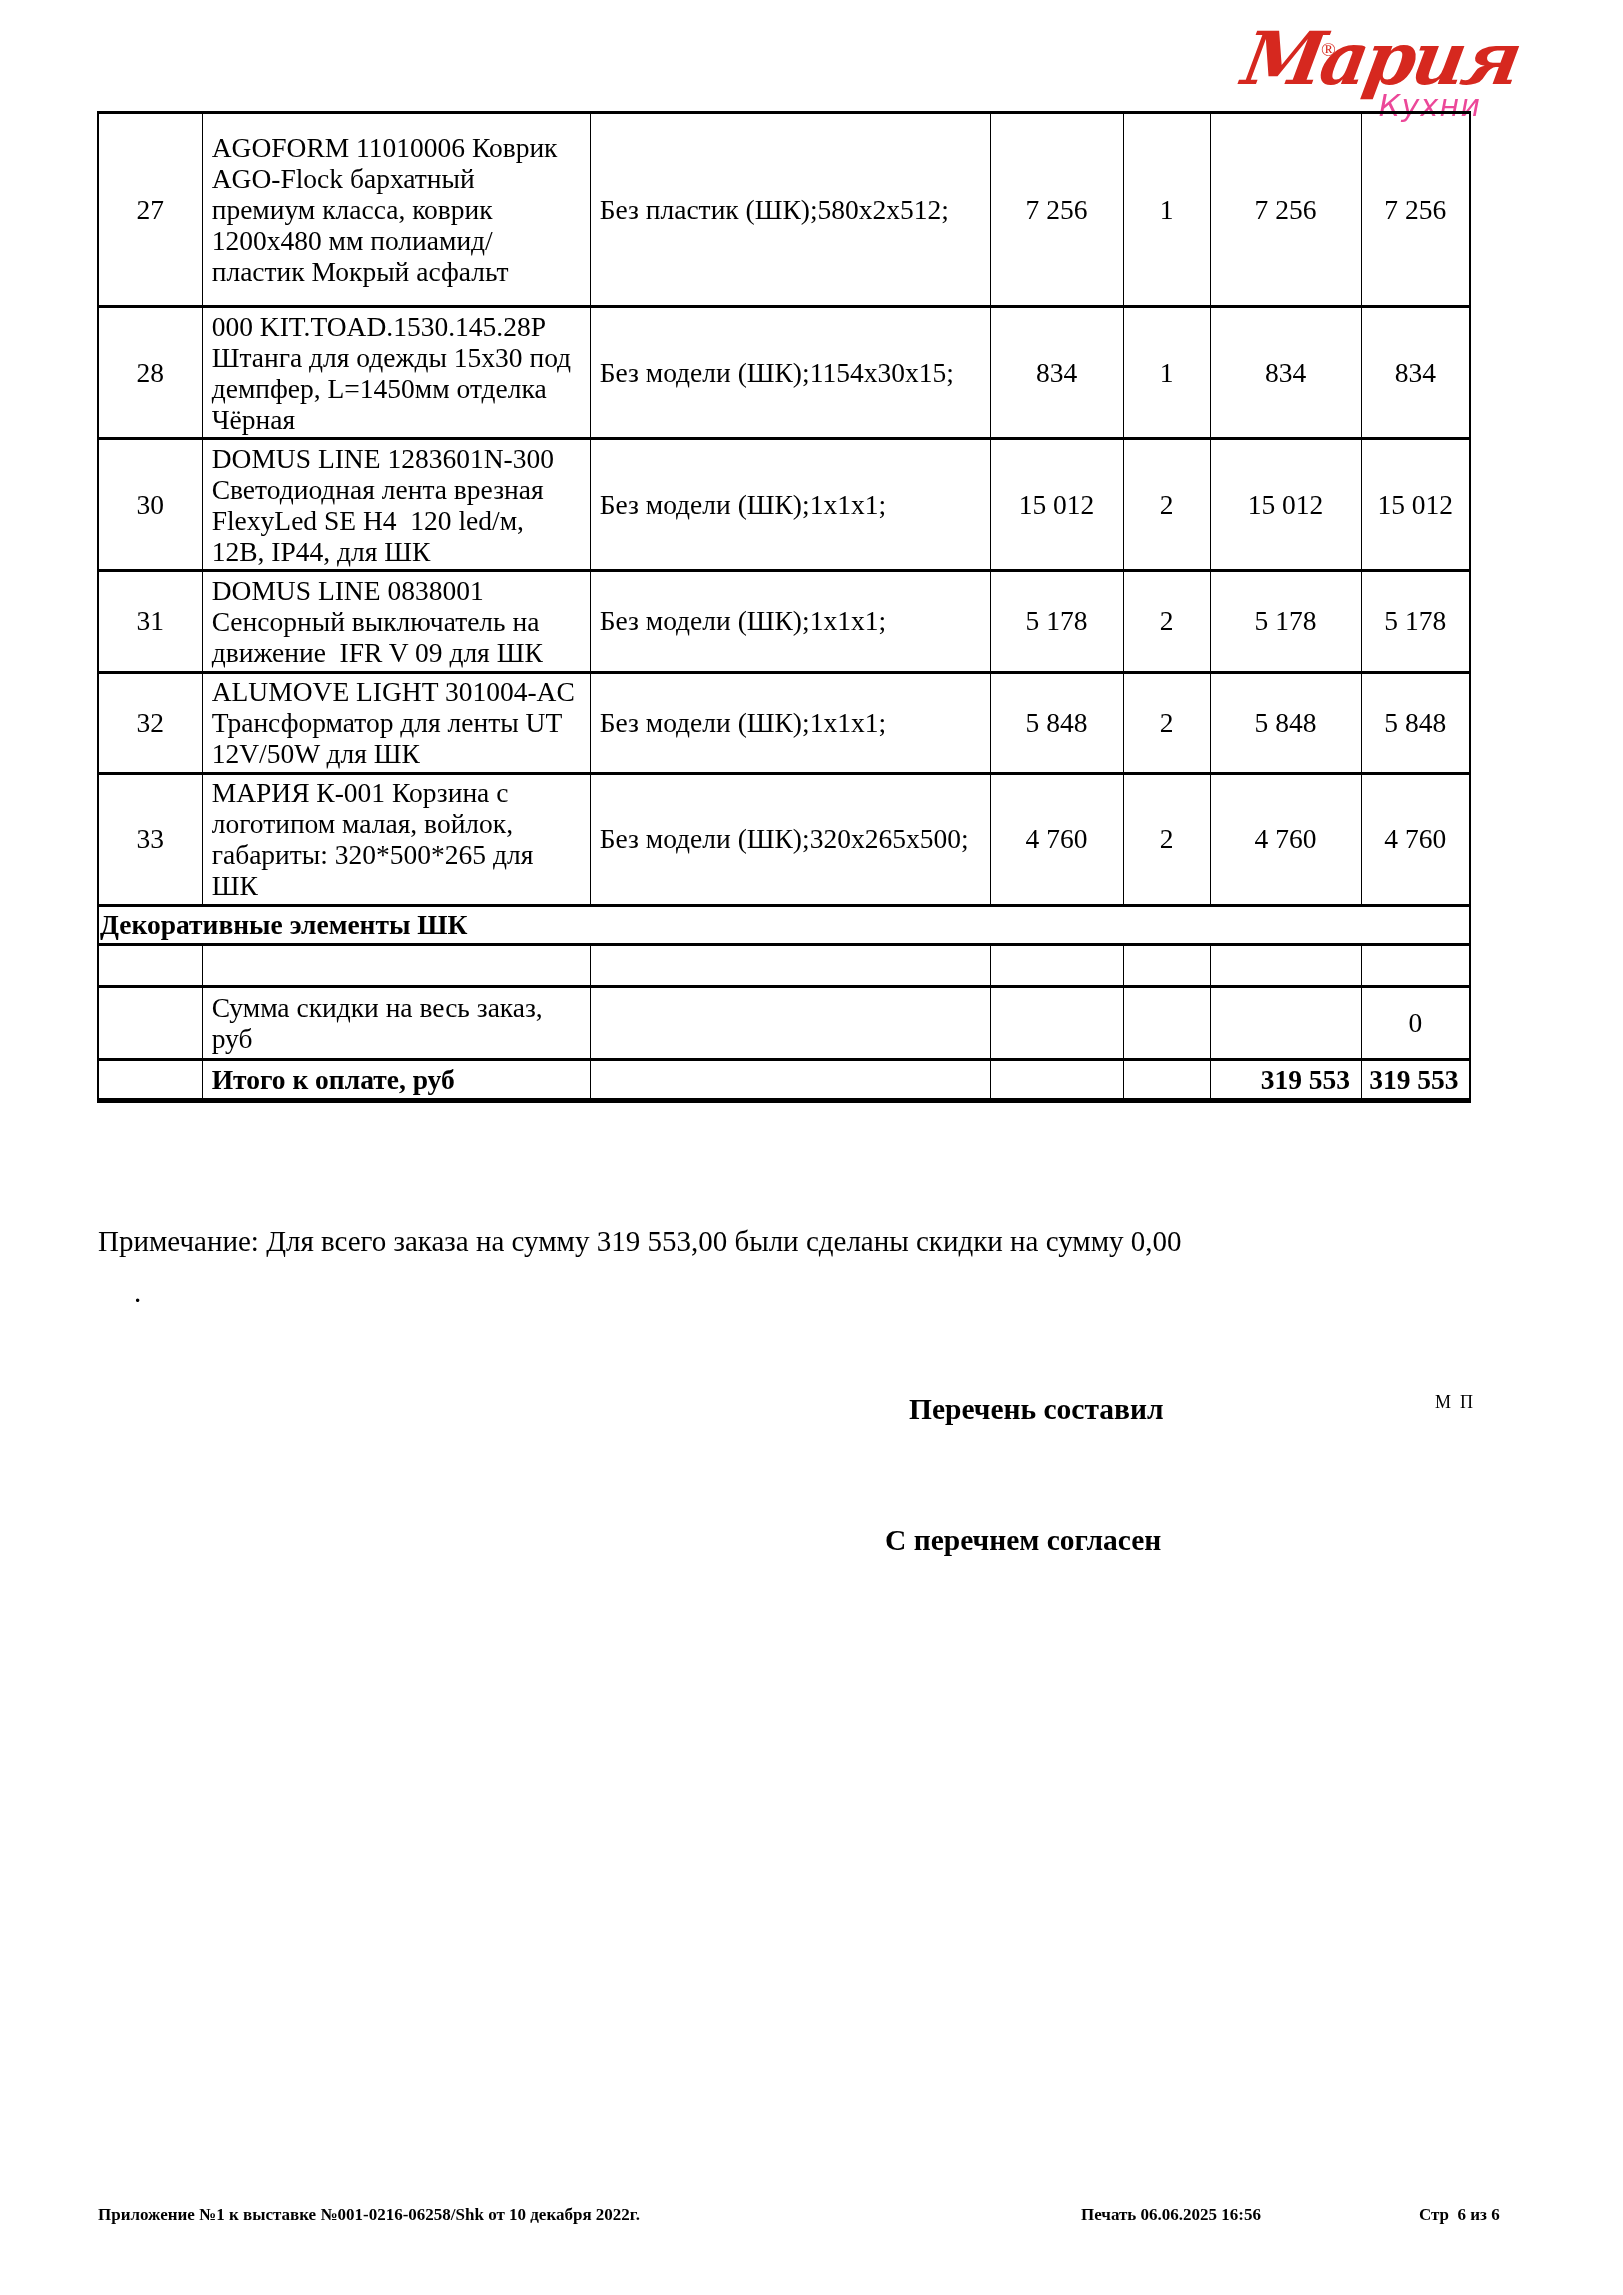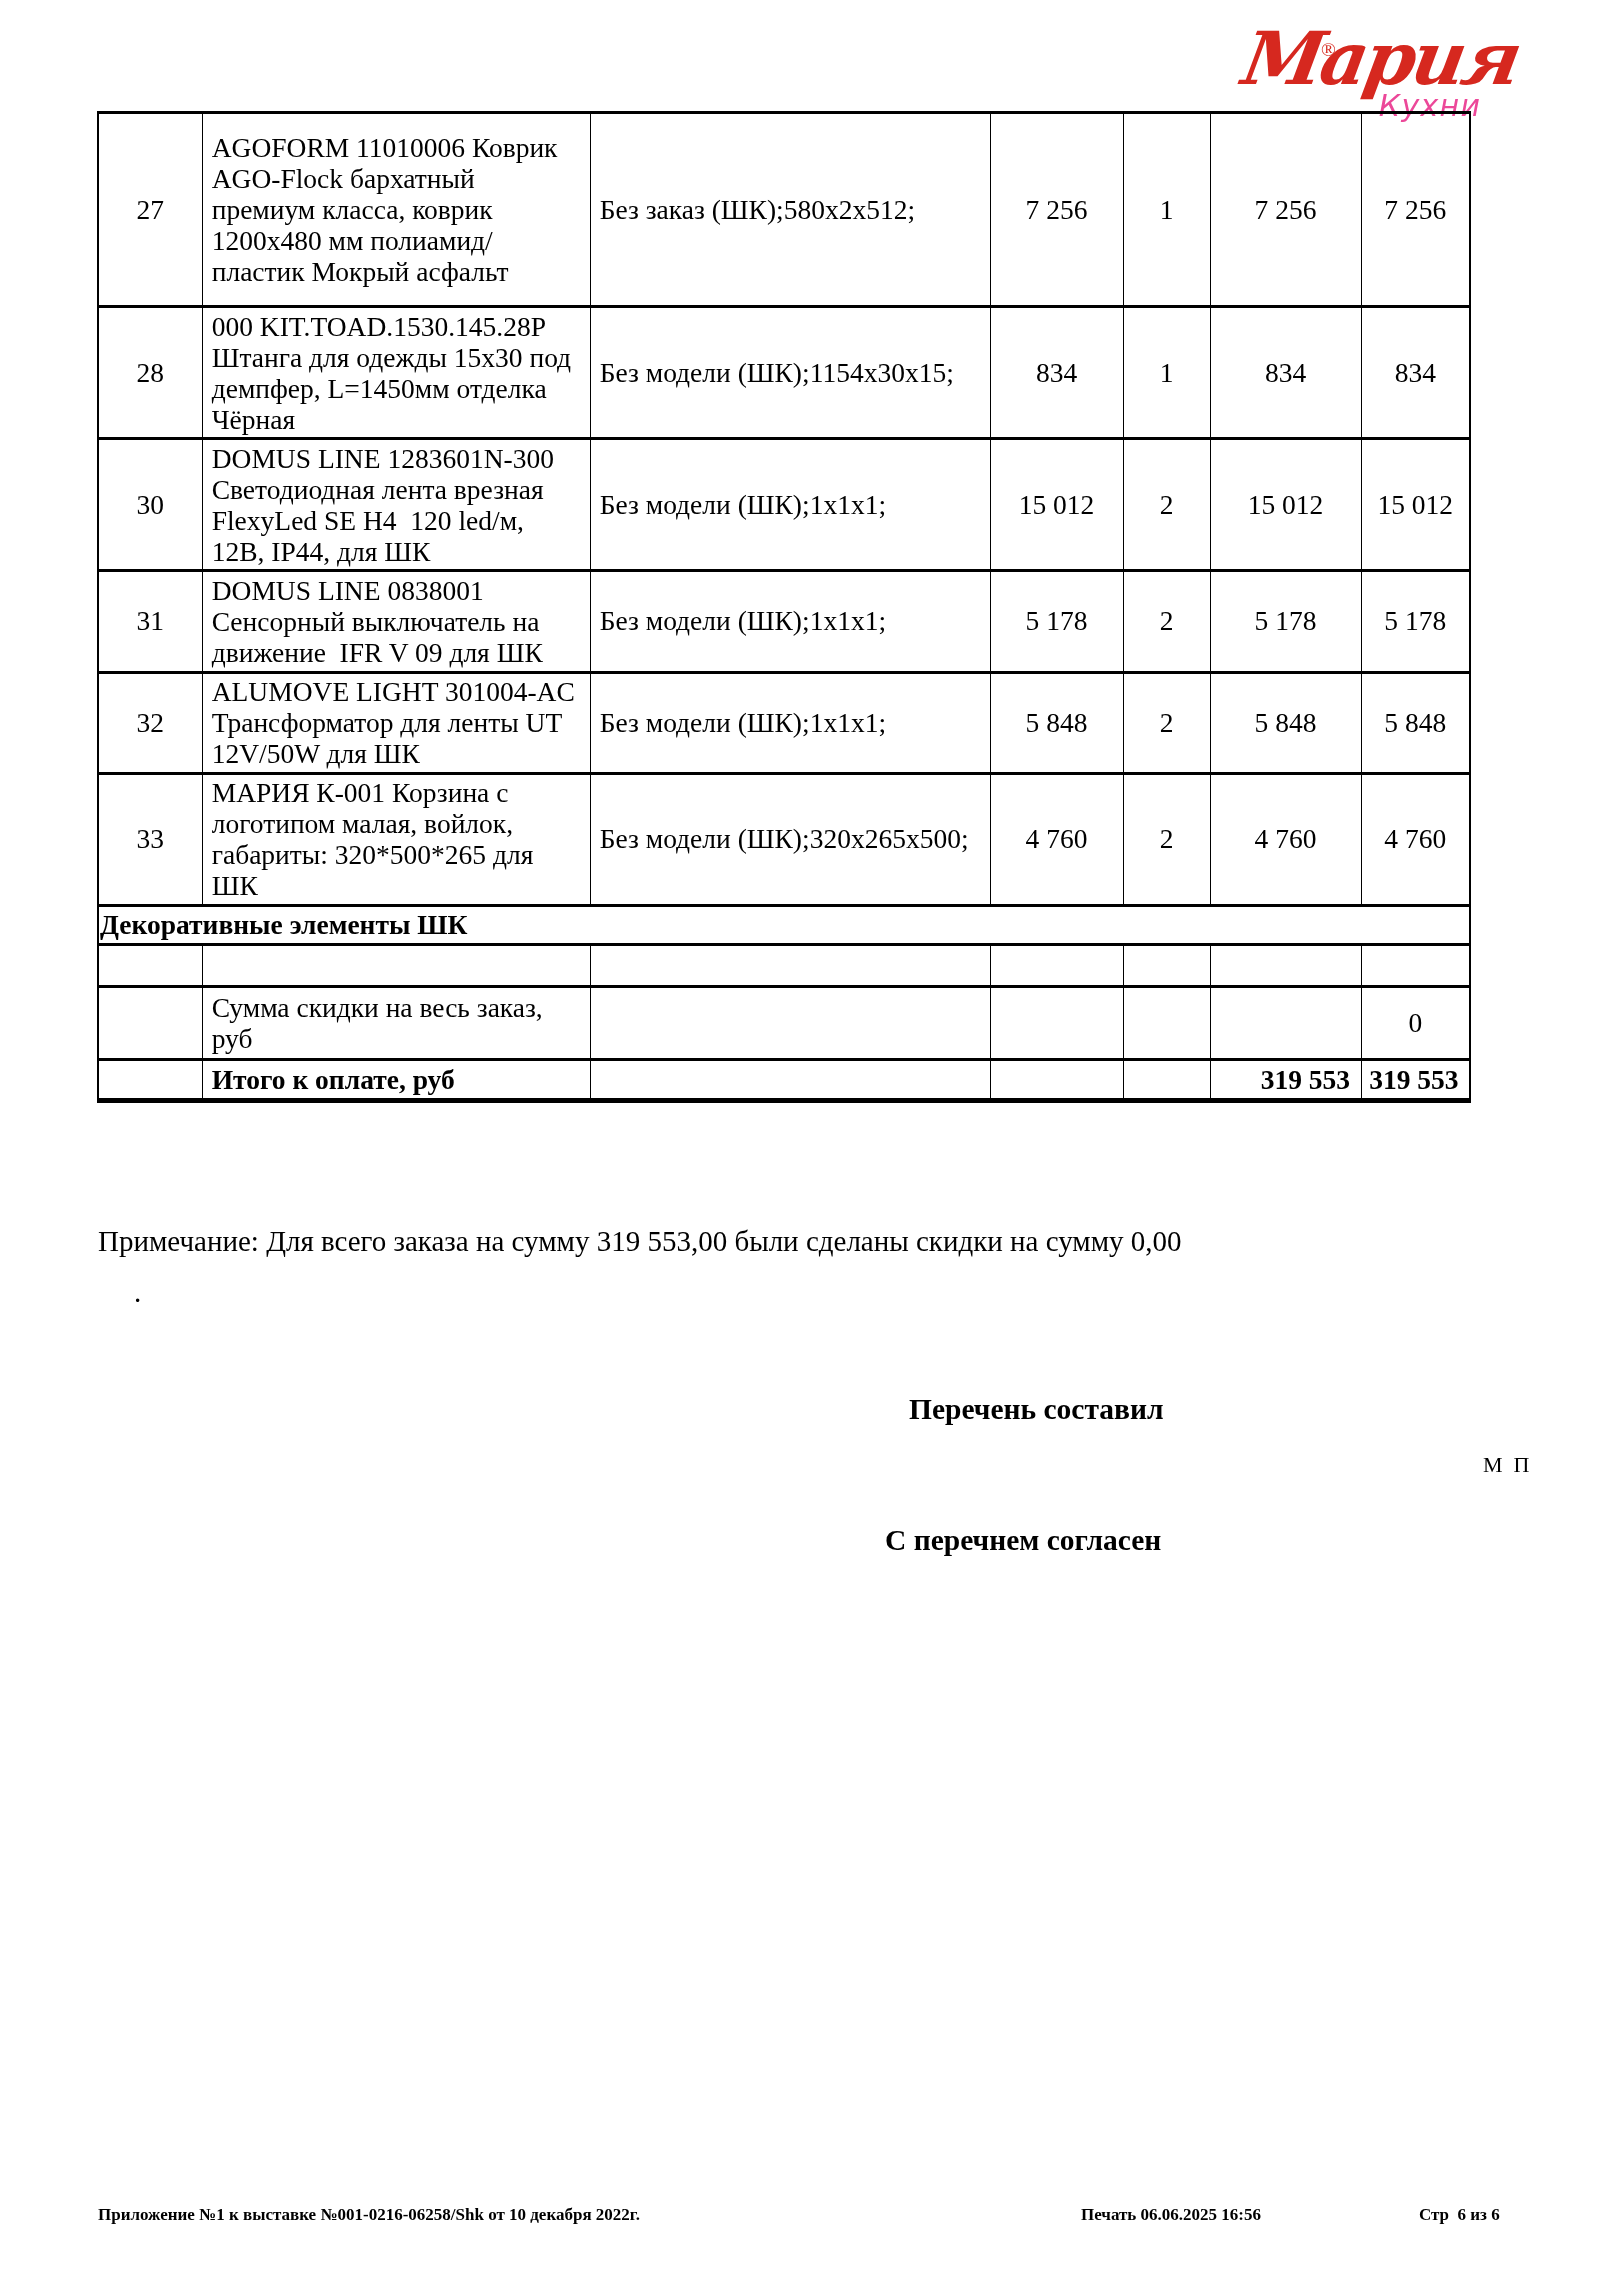--- a/index.html
+++ b/index.html
@@ -63,21 +63,21 @@
   .sum-label{padding:2.6px 6.5px 2.6px 9.2px;line-height:31px;vertical-align:middle;}
   .total-row td{height:35px;font-weight:bold;}
   .total-label{padding-left:9.2px;}
   .num-right{text-align:right;padding-right:10.5px;}
 
   
   .abs{position:absolute;white-space:pre;}
   .note{left:98px;top:1225px;font-size:29px;}
   .note-dot{left:134px;top:1276px;font-size:29px;}
   .sig-composed{left:909px;top:1393px;font-size:29.5px;font-weight:bold;}
-  .sig-stamp{left:1435px;top:1452px;font-size:22px;margin-left:48px;}
+  .sig-stamp{left:1435px;top:1392px;font-size:18px;}
   .sig-agreed{left:885px;top:1524px;font-size:29.5px;font-weight:bold;}
   .footer{top:2205px;font-size:17px;font-weight:bold;}
   .footer-left{left:98px;}
   .footer-print{left:1081px;}
   .footer-page{left:1419px;}
 </style>
 </head>
 <body>
 
 <div class="page">
@@ -96,21 +96,21 @@
       <col style="width:133px">
         <col style="width:87px">
         <col style="width:151px">
         <col style="width:109px">
     </colgroup>
 
     <tbody>
         <tr style="height:194px;">
       <td class="c-num">27</td>
       <td class="c-desc">AGOFORM 11010006 Коврик AGO-Flock бархатный премиум класса, коврик 1200x480 мм полиамид/пластик Мокрый асфальт</td>
-      <td class="c-model">Без заказ (ШК);580x2x512;</td>
+      <td class="c-model">Без пластик (ШК);580x2x512;</td>
       <td class="c-price">7 256</td>
       <td class="c-qty">1</td>
       <td class="c-sum">7 256</td>
       <td class="c-total">7 256</td>
     </tr>
 
     <tr style="height:131px;">
       <td class="c-num">28</td>
       <td class="c-desc">000 KIT.TOAD.1530.145.28P Штанга для одежды 15x30 под демпфер, L=1450мм отделка Чёрная</td>
       <td class="c-model">Без модели (ШК);1154x30x15;</td>

